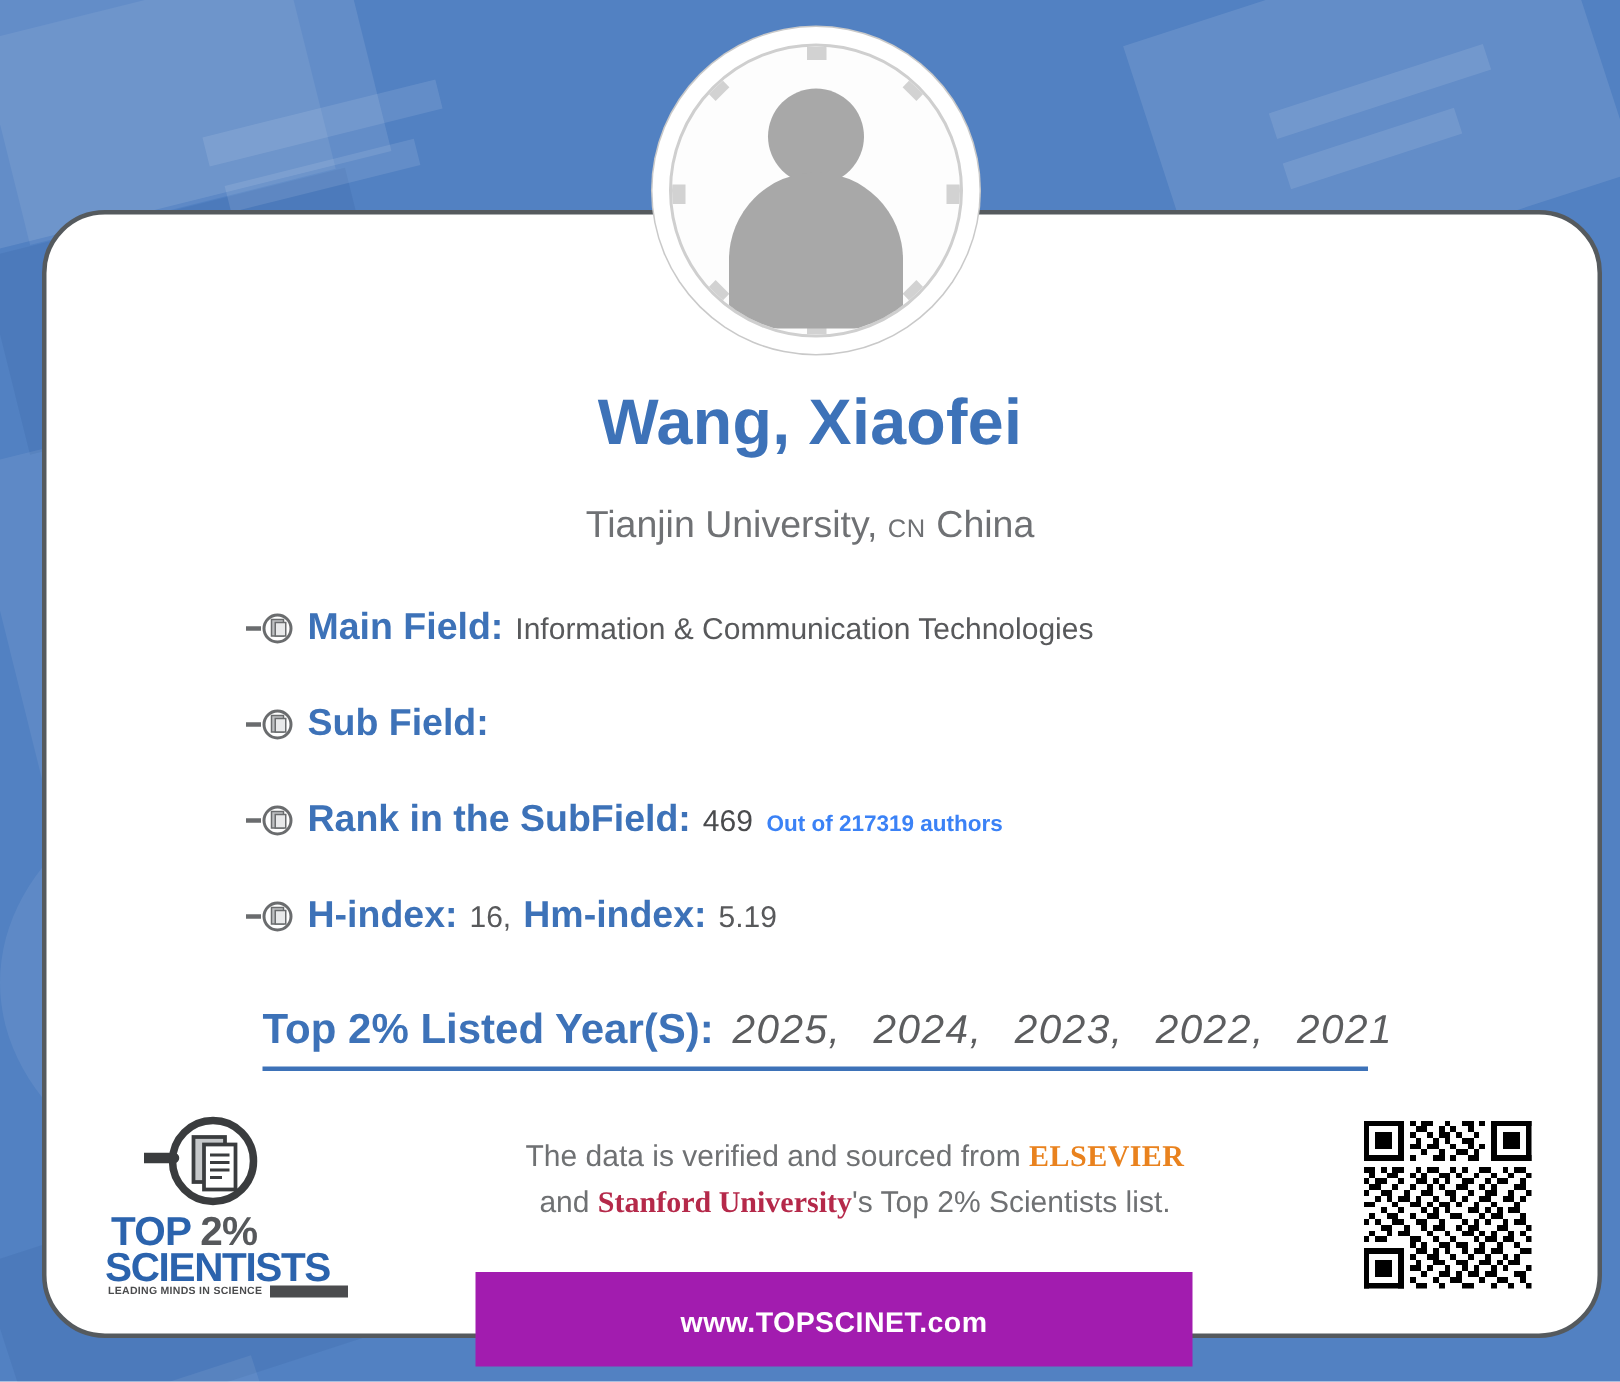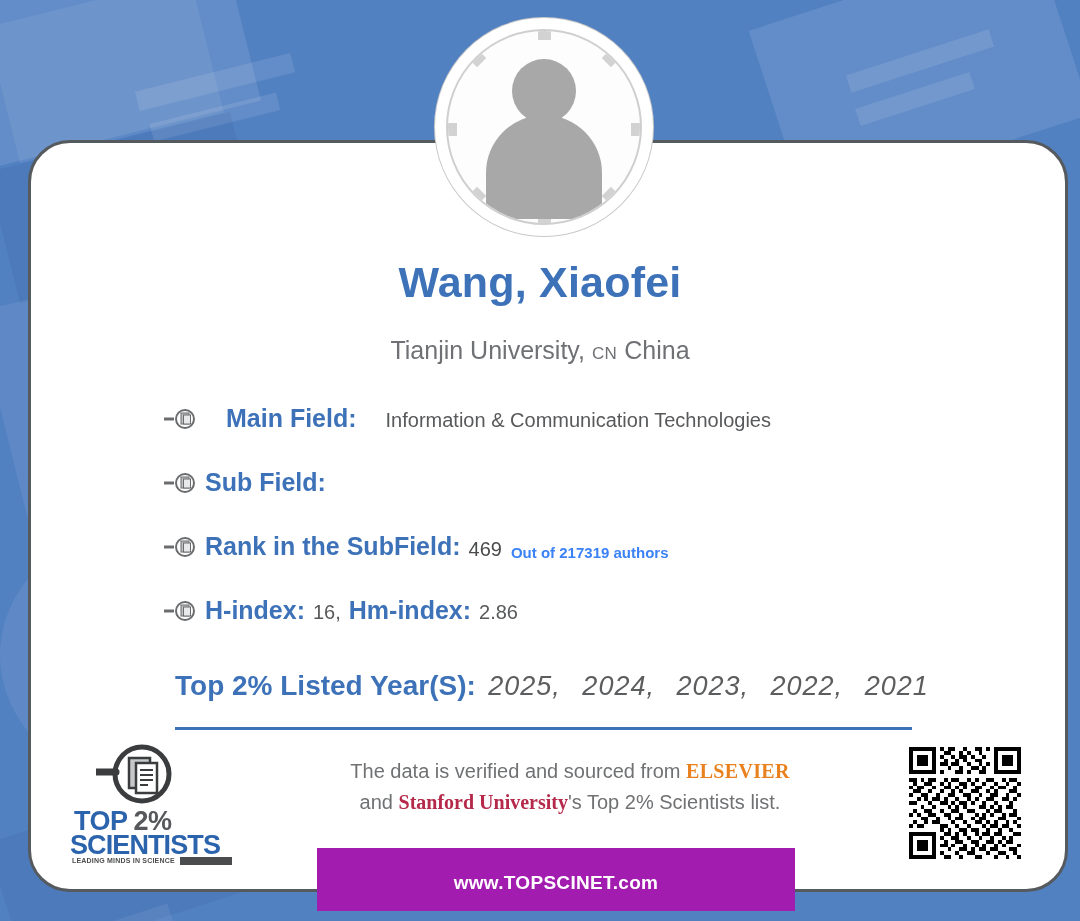--- a/index.html
+++ b/index.html
@@ -152,33 +152,33 @@
   }
   .detail-value.bold-val { font-weight: normal; color: #4a4b4d; }
   .detail-sub {
     font-size: 15px;
     font-weight: bold;
     color: #3b82f6;
     margin-left: 9px;
   }
   .detail-label.inline2 { margin-left: 0; }
 
-  #row-main  { top: 404px; gap: 21px; }
+  #row-main  { top: 404px; }
   #row-sub   { top: 468px; }
-  #row-rank  { top: 532px; align-items: flex-end; }
+  #row-rank  { top: 532px; }
   #row-hidx  { top: 596px; }
 
   
   #years-block {
     position: absolute;
     left: 175px;
     top: 670px;
     width: 737px;
     border-bottom: 3px solid #3d72b8;
-    padding-bottom: 25px;
+    padding-bottom: 9px;
     white-space: nowrap;
   }
   #years-label {
     font-size: 28px;
     font-weight: bold;
     color: #3d72b8;
   }
   #years-list {
     font-size: 27px;
     font-style: italic;
@@ -381,21 +381,21 @@
     <svg viewBox="0 0 34 22" width="34" height="22">
       <line x1="0" y1="11" x2="10" y2="11" stroke="#6a6c6e" stroke-width="3"></line>
       <circle cx="21" cy="11" r="9" fill="none" stroke="#6a6c6e" stroke-width="2"></circle>
       <rect x="17" y="5" width="8" height="11" fill="#bfc1c3" stroke="#6a6c6e" stroke-width="1"></rect>
       <rect x="19.5" y="7" width="7" height="9" fill="#e8e9ea" stroke="#6a6c6e" stroke-width="1"></rect>
     </svg>
   </span>
   <span class="detail-label">H-index:</span>
   <span class="detail-value" style="margin-right:8px;text-align:right;">16,</span>
   <span class="detail-label inline2">Hm-index:</span>
-  <span class="detail-value">2.86</span>
+  <span class="detail-value">5.19</span>
 </div>
 
 <div id="years-block">
   <span id="years-label">Top 2% Listed Year(S):</span>
   <span id="years-list">
     <span>2025,</span>
     <span>2024,</span>
     <span>2023,</span>
     <span>2022,</span>
     <span>2021</span>

